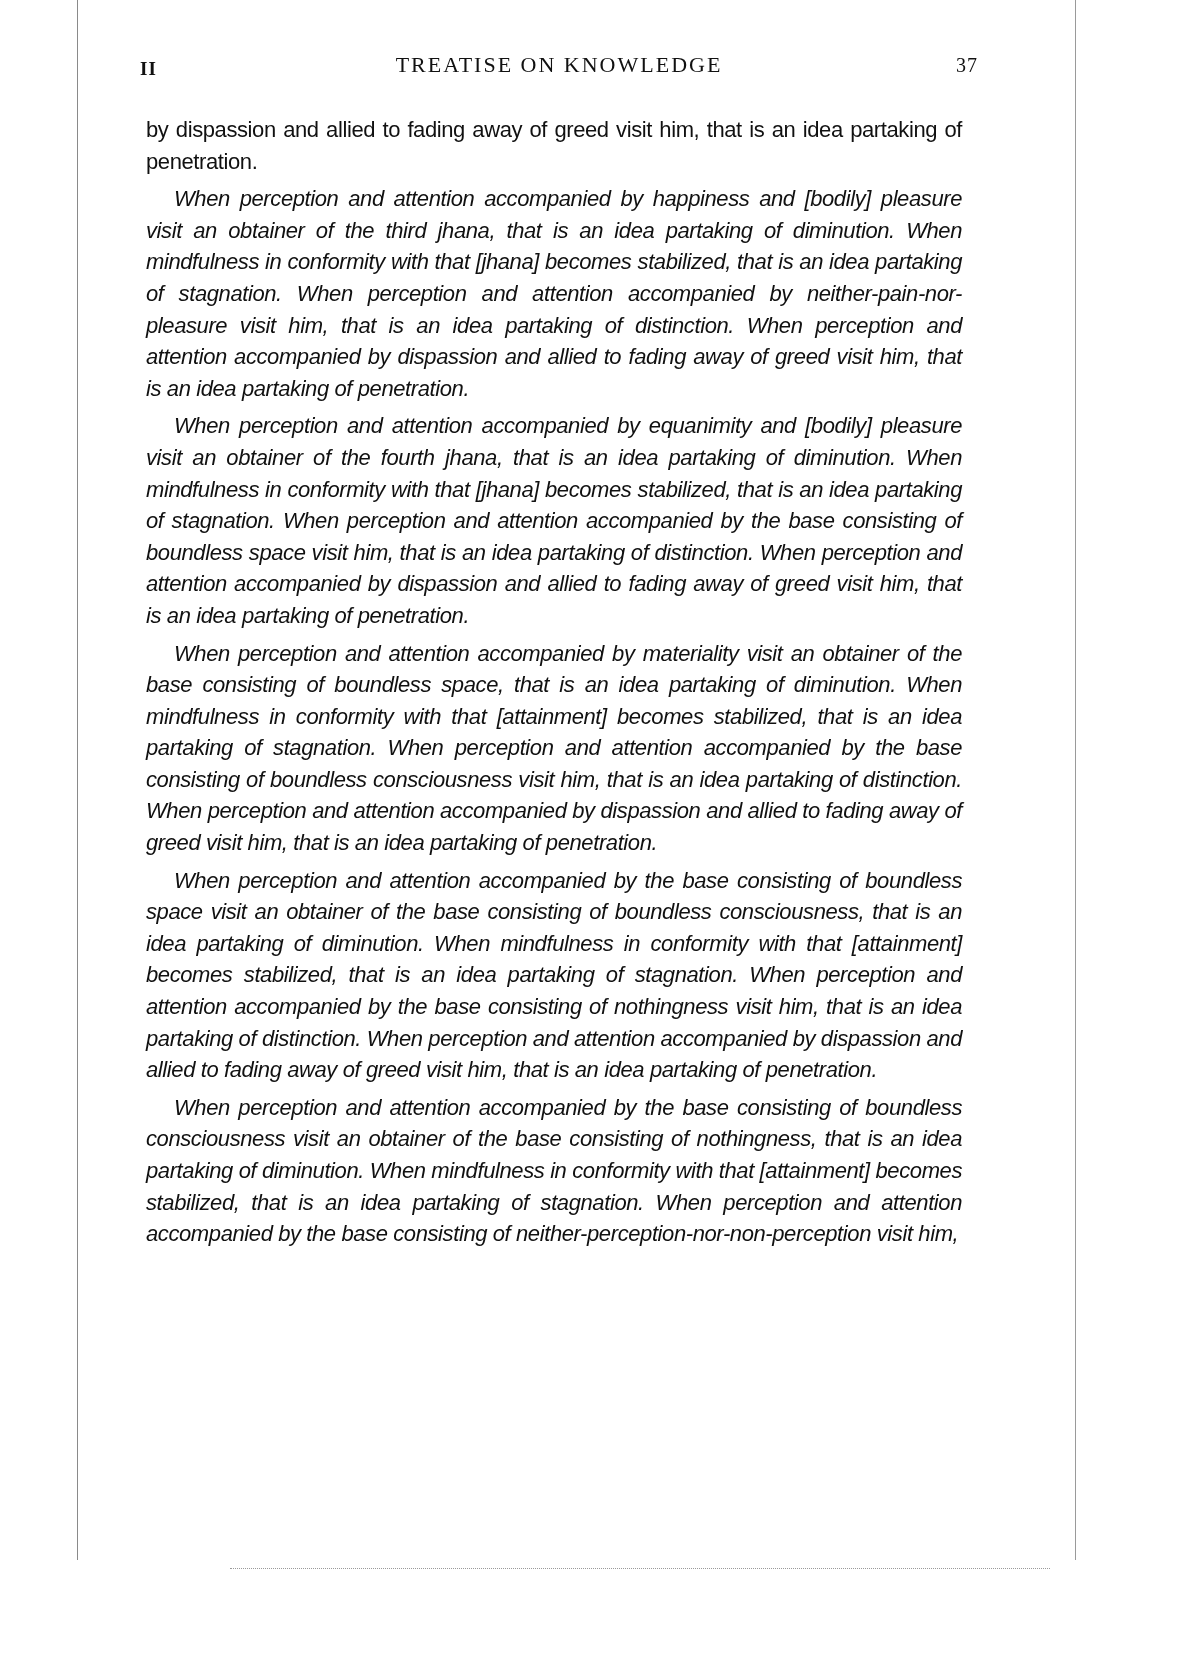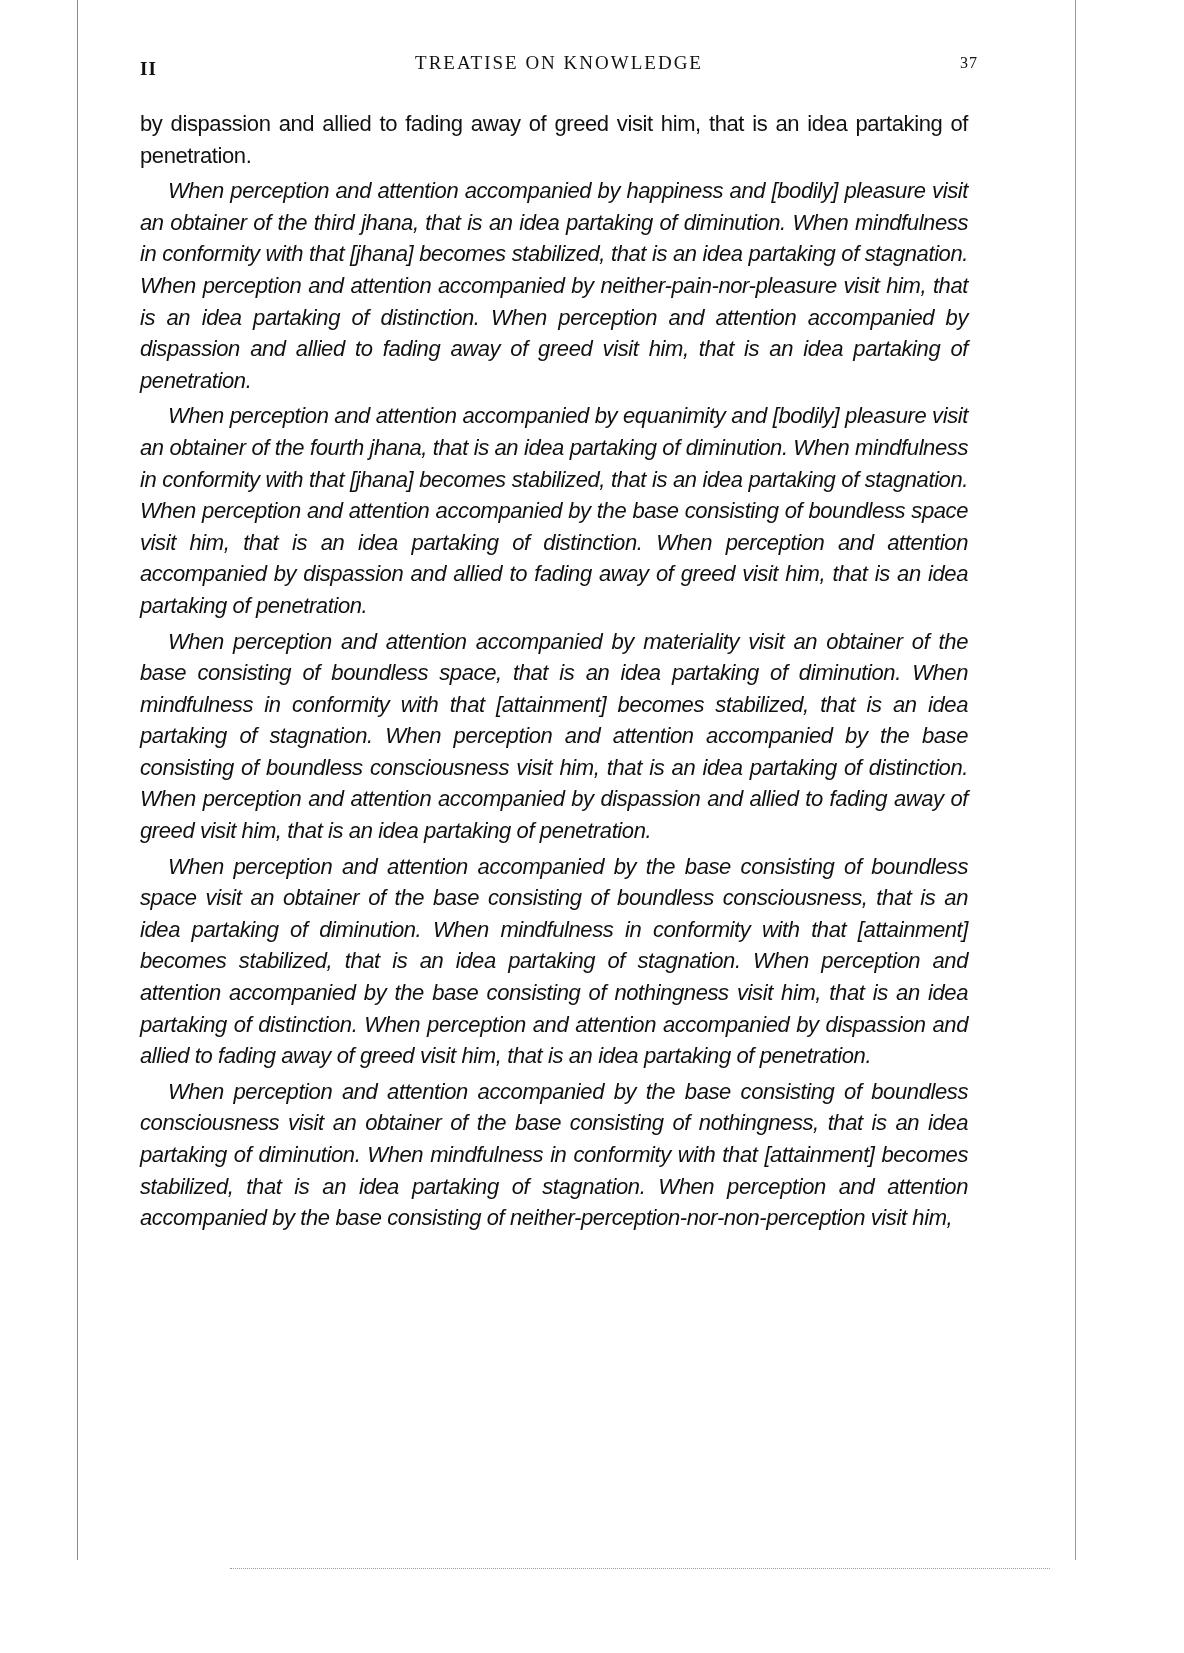--- a/index.html
+++ b/index.html
@@ -19,31 +19,31 @@
     position: absolute; left: 230px; top: 1568px; width: 820px; height: 1px;
     border-top: 1px dotted #9a9a9a;
   }
   .running-head {
     position: absolute; top: 52px; left: 140px; width: 838px; height: 30px;
     font-size: 19px; letter-spacing: 1px;
   }
   .rh-left { position: absolute; left: 0; top: 6px; font-weight: bold; }
   .rh-title {
     position: absolute; left: 0; right: 0; text-align: center;
-    font-variant: small-caps; letter-spacing: 2px; font-size: 19px;
+    font-variant: small-caps; letter-spacing: 2px; font-size: 22px;
   }
-  .rh-page { position: absolute; right: 0; top: 2px; font-size: 16px; font-family: Liberation Serif, serif; }
+  .rh-page { position: absolute; right: 0; top: 2px; font-size: 20px; font-family: Liberation Serif, serif; }
   .page-body {
     position: absolute; top: 108px; left: 140px; width: 828px;
     font-size: 22px; line-height: 31.6px; text-align: justify;
     font-family: "Liberation Sans Narrow", "Liberation Sans", "DejaVu Sans", sans-serif;
     font-stretch: condensed;
     letter-spacing: -0.4px;
   }
-  .page-body p { margin: 0; }
+  .page-body p { margin: 6px; }
   .page-body p.indent { text-indent: 28px; }
   .page-body p.gap { margin-top: 4px; font-style: italic; }
 </style>
 </head>
 <body>
 
 <div class="scan-border-left"></div>
 <div class="scan-border-right"></div>
 <div class="scan-dots-bottom"></div>
 

